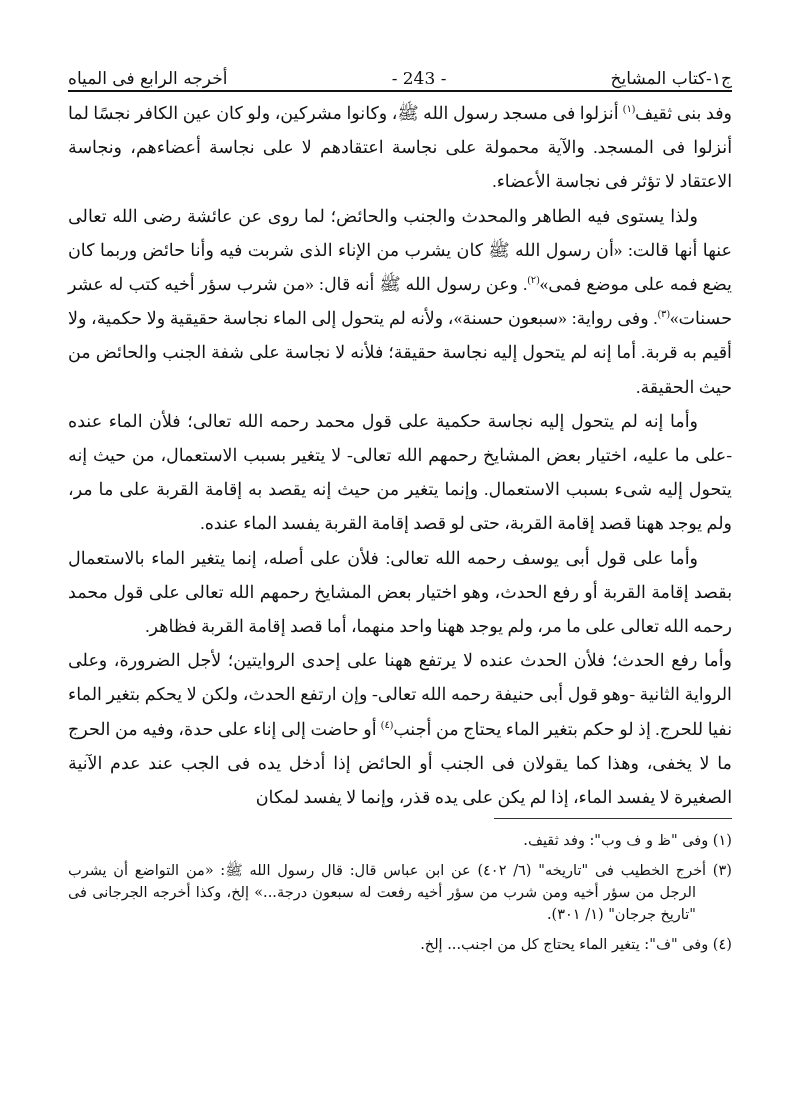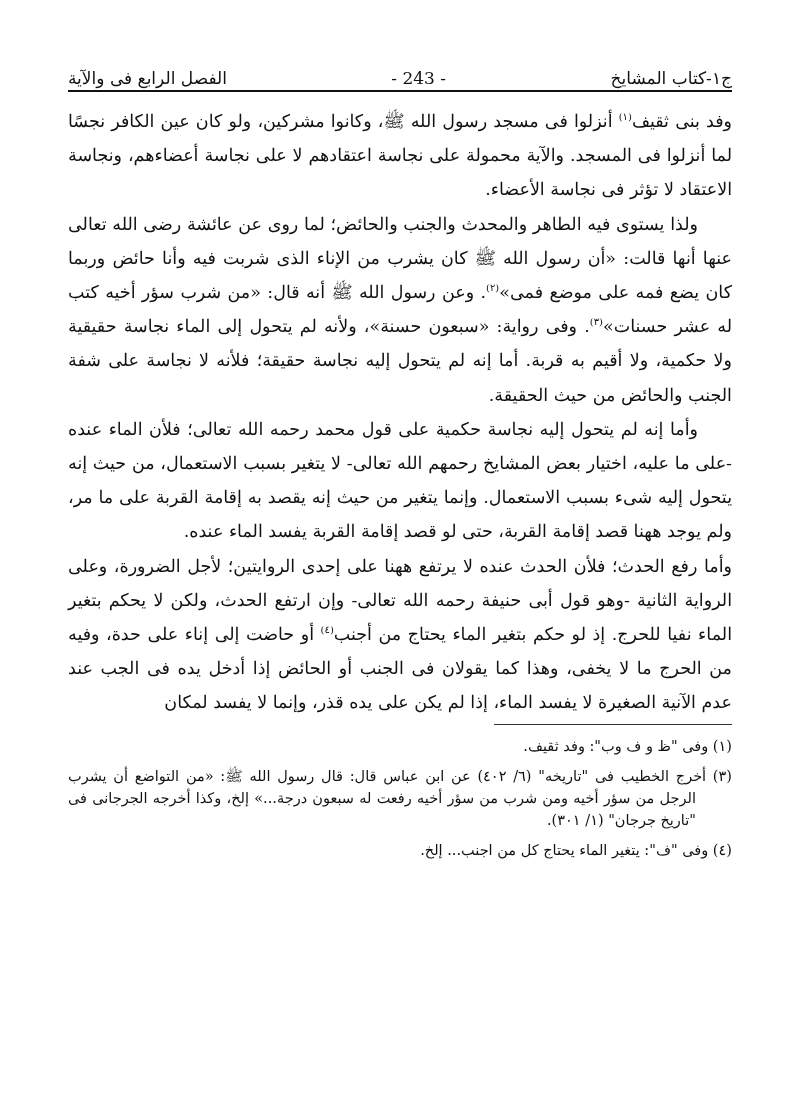--- a/index.html
+++ b/index.html
@@ -26,25 +26,26 @@
       display: flex;
       justify-content: space-between;
       align-items: flex-end;
       height: 26px;
       border-bottom: 2px solid #111;
       font-size: 17px;
       padding-bottom: 2px;
     }
     .header .num { direction: rtl; }
     .body-text {
-      margin-top: 12px;
+      margin-top: 4px;
       font-size: 17.5px;
       line-height: 34.2px;
       text-align: justify;
       text-align-last: right;
+      font-family: Liberation Serif, serif;
     }
     .body-text p {
       margin: 0;
     }
     .body-text p.indent { text-indent: 34px; }
     sup {
       font-size: 10px;
       line-height: 0;
     }
     .fn-sep {
@@ -66,27 +67,28 @@
       text-align-last: right;
     }
   </style>
 </head>
 <body>
 
 <div class="page">
   <div class="header">
     <span>ج١-كتاب المشايخ</span>
     <span class="num">- 243 -</span>
-    <span>الفصل الرابع فى والآية</span>
+    <span>أخرجه الرابع فى المياه</span>
   </div>
 
   <div class="body-text">
     <p><span>وفد بنى ثقيف</span><sup>(١)</sup><span> أنزلوا فى مسجد رسول الله ﷺ، وكانوا مشركين، ولو كان عين الكافر نجسًا لما أنزلوا فى المسجد. والآية محمولة على نجاسة اعتقادهم لا على نجاسة أعضاءهم، ونجاسة الاعتقاد لا تؤثر فى نجاسة الأعضاء.</span></p>
     <p class="indent"><span>ولذا يستوى فيه الطاهر والمحدث والجنب والحائض؛ لما روى عن عائشة رضى الله تعالى عنها أنها قالت: «أن رسول الله ﷺ كان يشرب من الإناء الذى شربت فيه وأنا حائض وربما كان يضع فمه على موضع فمى»</span><sup>(٢)</sup><span>. وعن رسول الله ﷺ أنه قال: «من شرب سؤر أخيه كتب له عشر حسنات»</span><sup>(٣)</sup><span>. وفى رواية: «سبعون حسنة»، ولأنه لم يتحول إلى الماء نجاسة حقيقية ولا حكمية، ولا أقيم به قربة. أما إنه لم يتحول إليه نجاسة حقيقة؛ فلأنه لا نجاسة على شفة الجنب والحائض من حيث الحقيقة.</span></p>
     <p class="indent">وأما إنه لم يتحول إليه نجاسة حكمية على قول محمد رحمه الله تعالى؛ فلأن الماء عنده -على ما عليه، اختيار بعض المشايخ رحمهم الله تعالى- لا يتغير بسبب الاستعمال، من حيث إنه يتحول إليه شىء بسبب الاستعمال. وإنما يتغير من حيث إنه يقصد به إقامة القربة على ما مر، ولم يوجد ههنا قصد إقامة القربة، حتى لو قصد إقامة القربة يفسد الماء عنده.</p>
+    <p class="indent">وأما على قول أبى يوسف رحمه الله تعالى: فلأن على أصله، إنما يتغير الماء بالاستعمال بقصد إقامة القربة أو رفع الحدث، وهو اختيار بعض المشايخ رحمهم الله تعالى على قول محمد رحمه الله تعالى على ما مر، ولم يوجد ههنا واحد منهما، أما قصد إقامة القربة فظاهر.</p>
     <p><span>وأما رفع الحدث؛ فلأن الحدث عنده لا يرتفع ههنا على إحدى الروايتين؛ لأجل الضرورة، وعلى الرواية الثانية -وهو قول أبى حنيفة رحمه الله تعالى- وإن ارتفع الحدث، ولكن لا يحكم بتغير الماء نفيا للحرج. إذ لو حكم بتغير الماء يحتاج من أجنب</span><sup>(٤)</sup><span> أو حاضت إلى إناء على حدة، وفيه من الحرج ما لا يخفى، وهذا كما يقولان فى الجنب أو الحائض إذا أدخل يده فى الجب عند عدم الآنية الصغيرة لا يفسد الماء، إذا لم يكن على يده قذر، وإنما لا يفسد لمكان</span></p>
   </div>
 
   <div class="fn-sep"></div>
 
   <div class="footnotes">
     <p class="fn">(١) وفى "ظ و ف وب": وفد ثقيف.</p>
     <p class="fn">(٣) أخرج الخطيب فى "تاريخه" (٦/ ٤٠٢) عن ابن عباس قال: قال رسول الله ﷺ: «من التواضع أن يشرب الرجل من سؤر أخيه ومن شرب من سؤر أخيه رفعت له سبعون درجة...» إلخ، وكذا أخرجه الجرجانى فى "تاريخ جرجان" (١/ ٣٠١).</p>
     <p class="fn">(٤) وفى "ف": يتغير الماء يحتاج كل من اجنب... إلخ.</p>
   </div>

